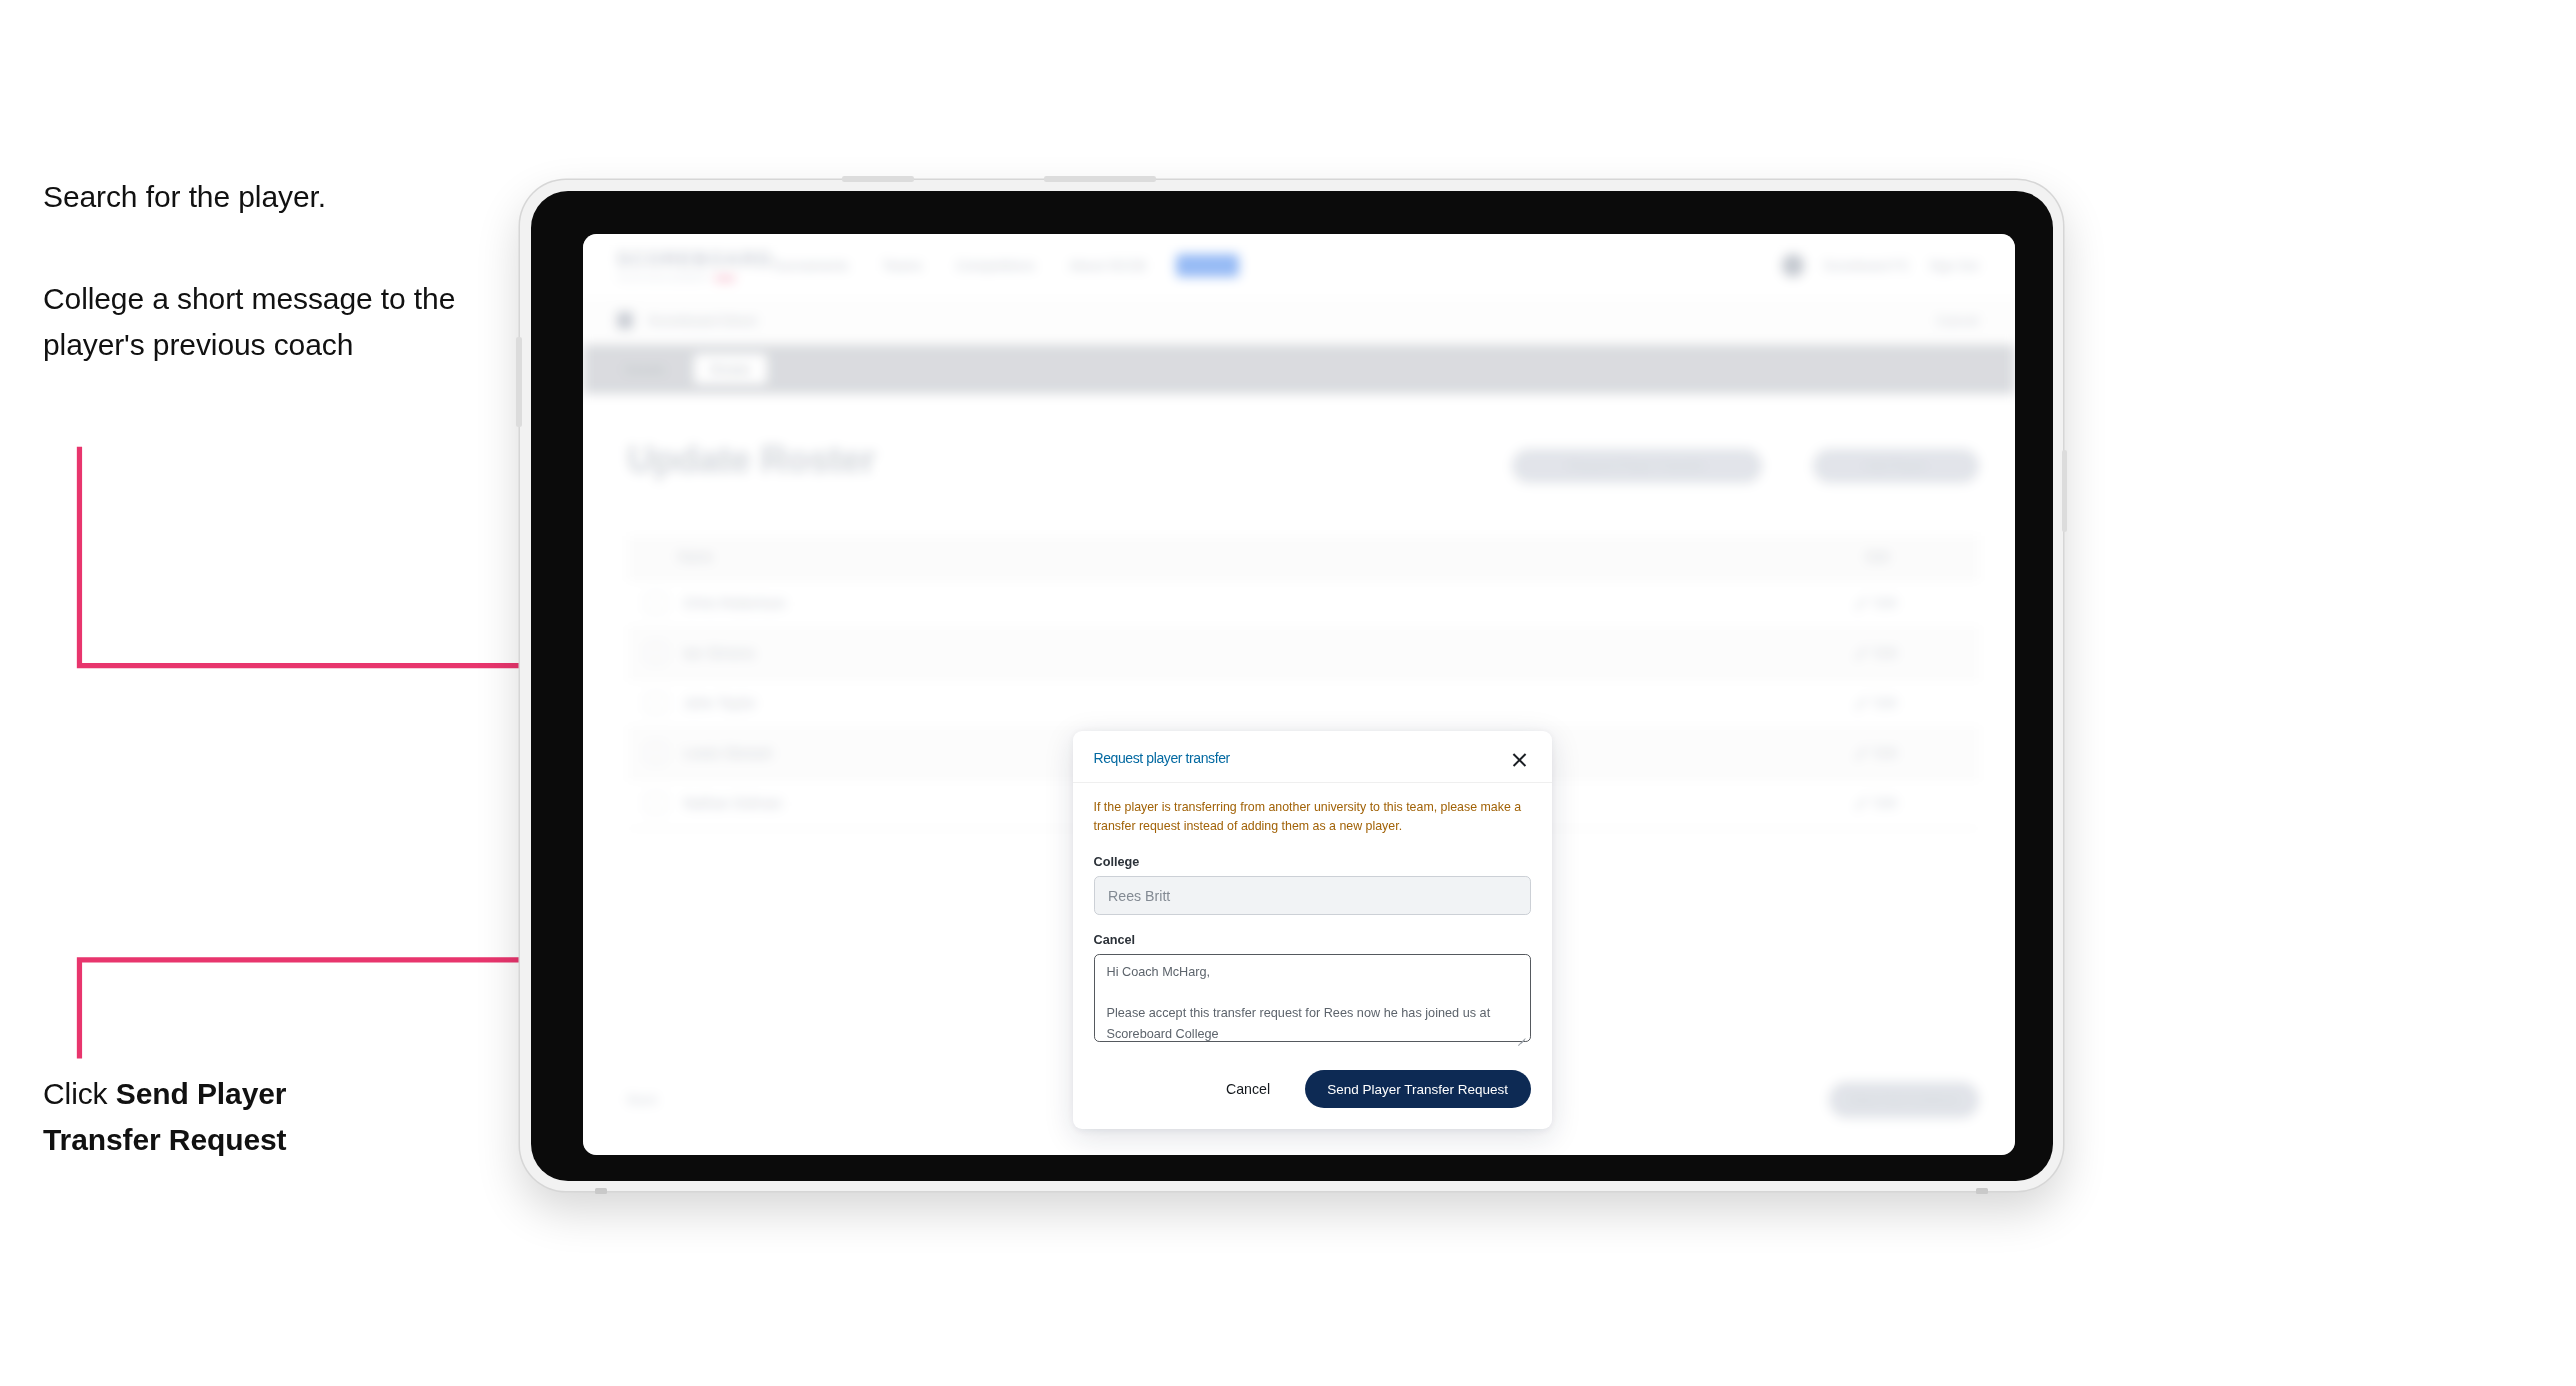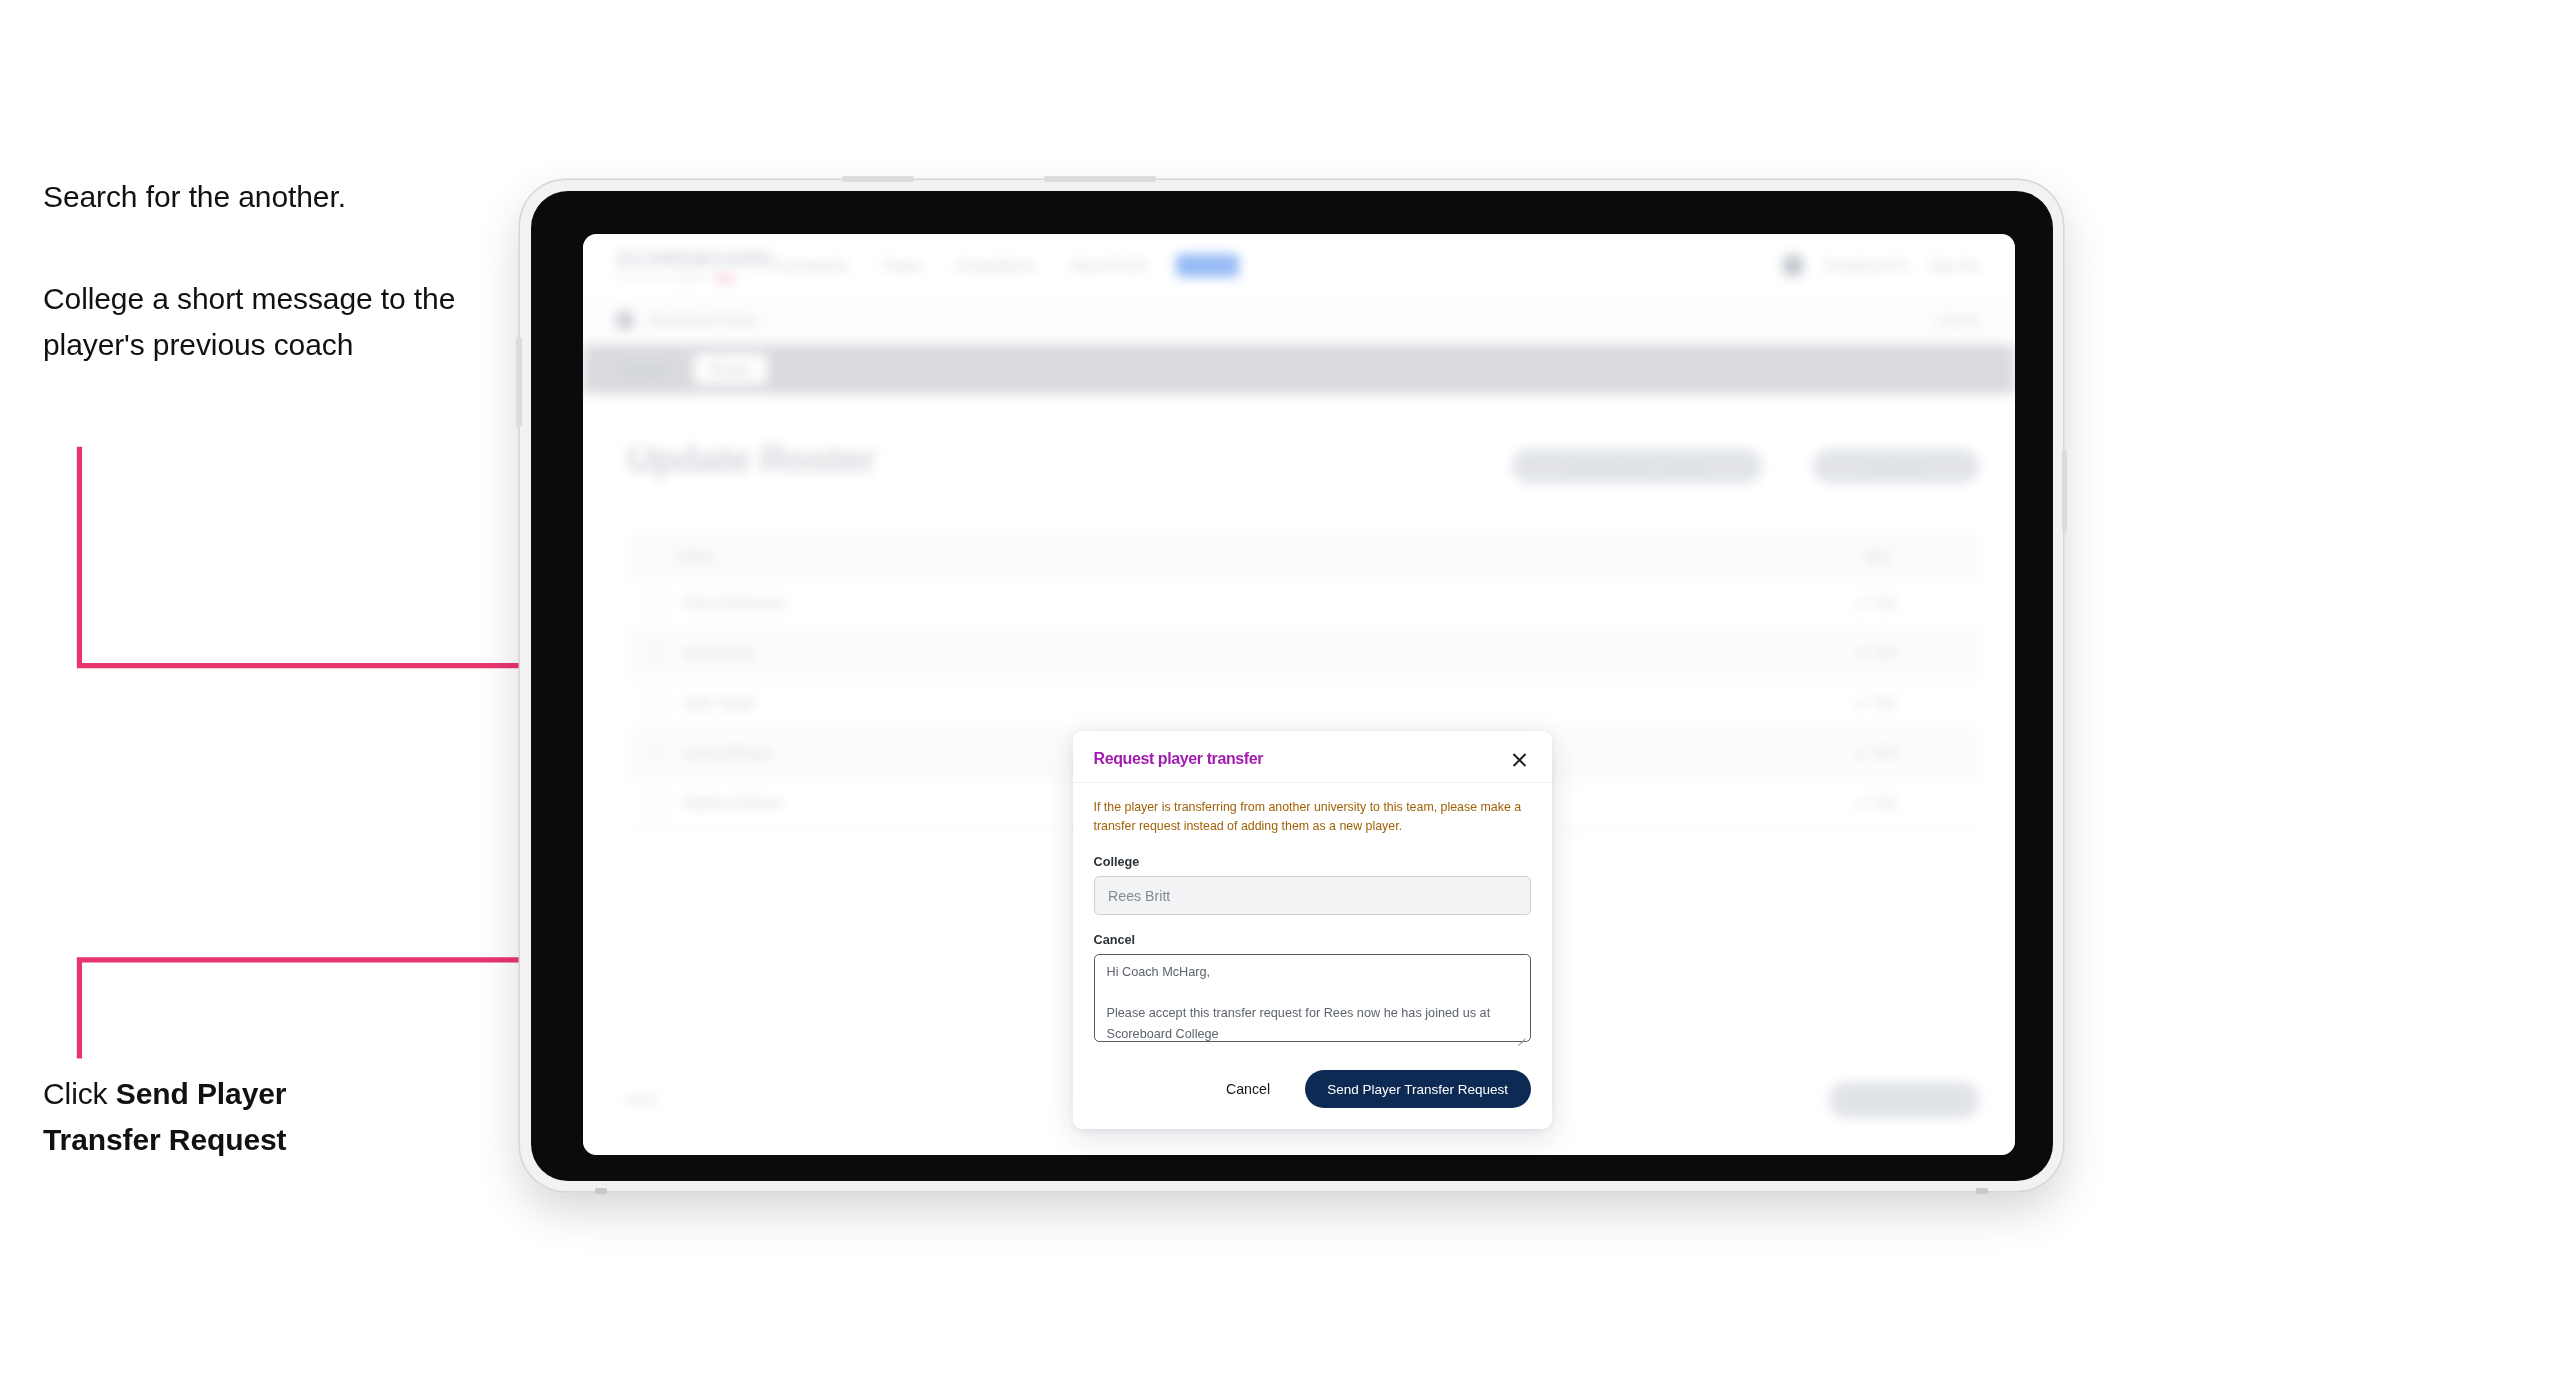--- a/index.html
+++ b/index.html
@@ -175,21 +175,21 @@
     border-radius:9px;
     box-shadow:0 7.5px 30px rgba(20,30,60,0.13), 0 1.5px 6px rgba(20,30,60,0.06);
     padding:0 0 0 0;
   }
   #modal-head{
     display:flex;align-items:flex-start;justify-content:space-between;
     padding:19.5px 21px 10.5px 21px;
     border-bottom:0.7px solid #efefef;
   }
   #modal-title{
-    font-size:16px;font-weight:bold;color:#a21caf;letter-spacing:-0.4px;
+    font-size:14px;font-weight:normal;color:#0369a1;letter-spacing:-0.4px;
   }
   #modal-close{
     width:22.5px;height:22.5px;position:relative;cursor:pointer;flex:0 0 auto;margin-top:-1.5px;
   }
   #modal-close::before,#modal-close::after{
     content:"";position:absolute;left:3px;top:10.5px;width:17px;height:1.8px;background:#1b1f24;
   }
   #modal-close::before{ transform:rotate(45deg); }
   #modal-close::after{ transform:rotate(-45deg); }
 
@@ -235,21 +235,21 @@
   }
   #send-btn{
     background:#0d2a54;color:#ffffff;border:none;border-radius:19.5px;
     font-size:13.5px;padding:11.2px 22.5px;cursor:pointer;
     font-family:"Liberation Sans", sans-serif;white-space:nowrap;
   }
 </style>
 </head>
 <body>
 
-<div class="annot" id="annot-top">Search for the another.</div>
+<div class="annot" id="annot-top">Search for the player.</div>
 <div class="annot" id="annot-mid">College a short message to the player's previous coach</div>
 <div class="annot" id="annot-bottom"><span>Click </span><span class="bold">Send Player Transfer Request</span></div>
 
 <svg class="arrow-svg" viewBox="0 0 3440 1851">
   <g stroke="#E8356D" stroke-width="7" fill="none" stroke-linecap="square">
     <path d="M 106 600 L 106 889 L 1355 889"></path>
     <path d="M 1308 862 L 1358 889 L 1308 916" stroke-linecap="round" stroke-linejoin="round"></path>
     <path d="M 106 1410 L 106 1282 L 1878 1282 L 1878 1160"></path>
     <path d="M 1845 1196 L 1878 1155 L 1911 1196" stroke-linecap="round" stroke-linejoin="round"></path>
   </g>

